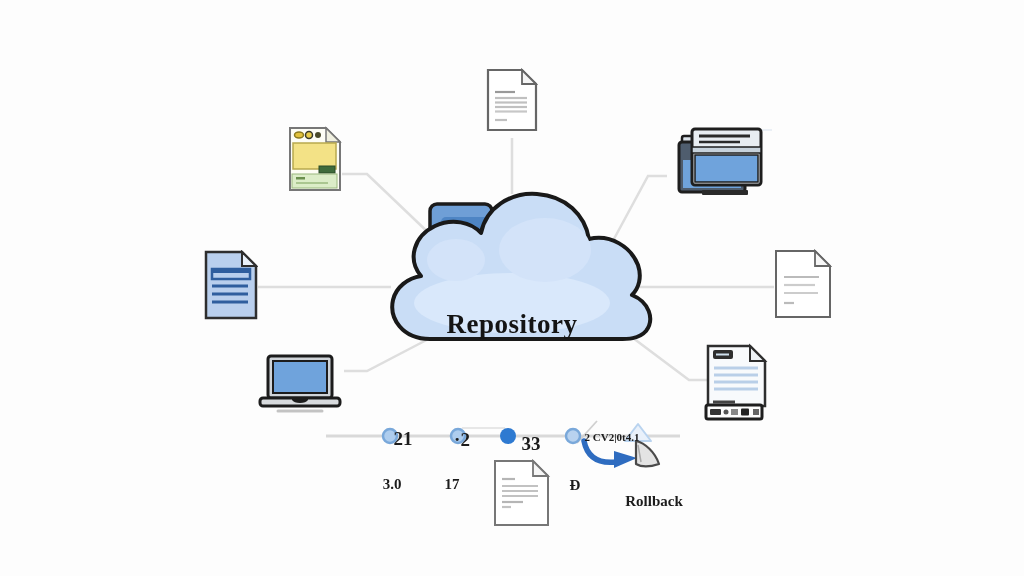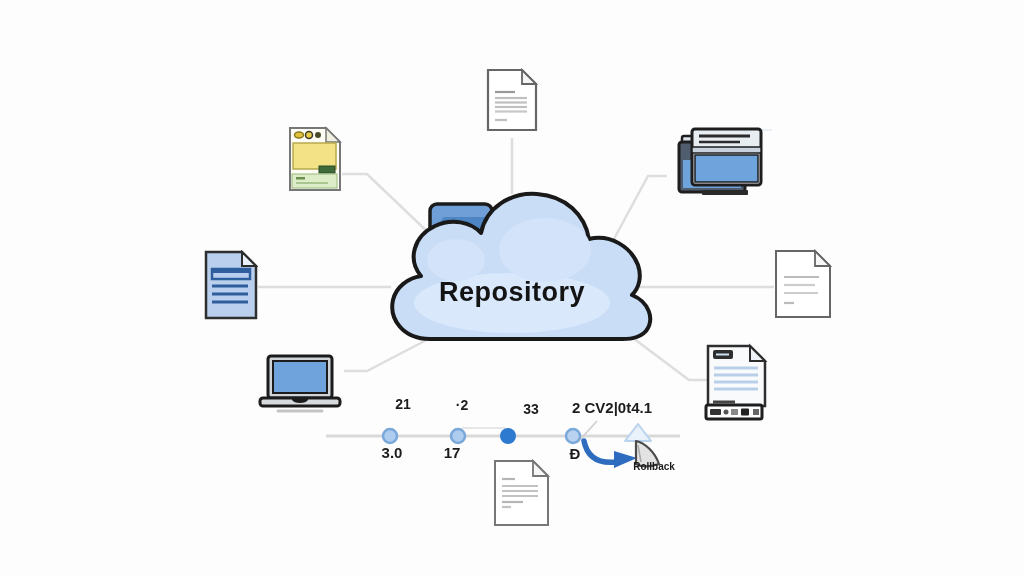--- a/index.html
+++ b/index.html
@@ -5,26 +5,27 @@
   html,body{margin:0;padding:0;background:#ffffff;}
   #canvas{
     position:relative;width:1024px;height:576px;overflow:hidden;
     background:#fdfdfd;font-family:"DejaVu Sans","Liberation Sans",sans-serif;
   }
   svg{display:block;}
   .abs{position:absolute;}
   .label{
     position:absolute;transform:translateX(-50%);
     font-weight:700;color:#1c1c1c;white-space:nowrap;
-    font-family:Liberation Sans, sans-serif;
+    font-family:Liberation Serif, serif;
+    margin-top:32px;
   }
-  .tl-above{font-size:14px;}
+  .tl-above{font-size:19px;}
   .tl-below{font-size:15px;}
-  .tl-version{font-size:15px;}
-  .rollback{font-size:10px;}
+  .tl-version{font-size:11px;}
+  .rollback{font-size:15px;}
   .cloud-label{font-size:27px;letter-spacing:.5px;color:#141414;}
 </style>
 </head>
 <body>
 
 <div id="canvas">
 
   <svg class="abs" style="left:0;top:0;" width="1024" height="576" viewBox="0 0 1024 576">
 
     <g stroke="#dedede" stroke-width="2.5" fill="none">

